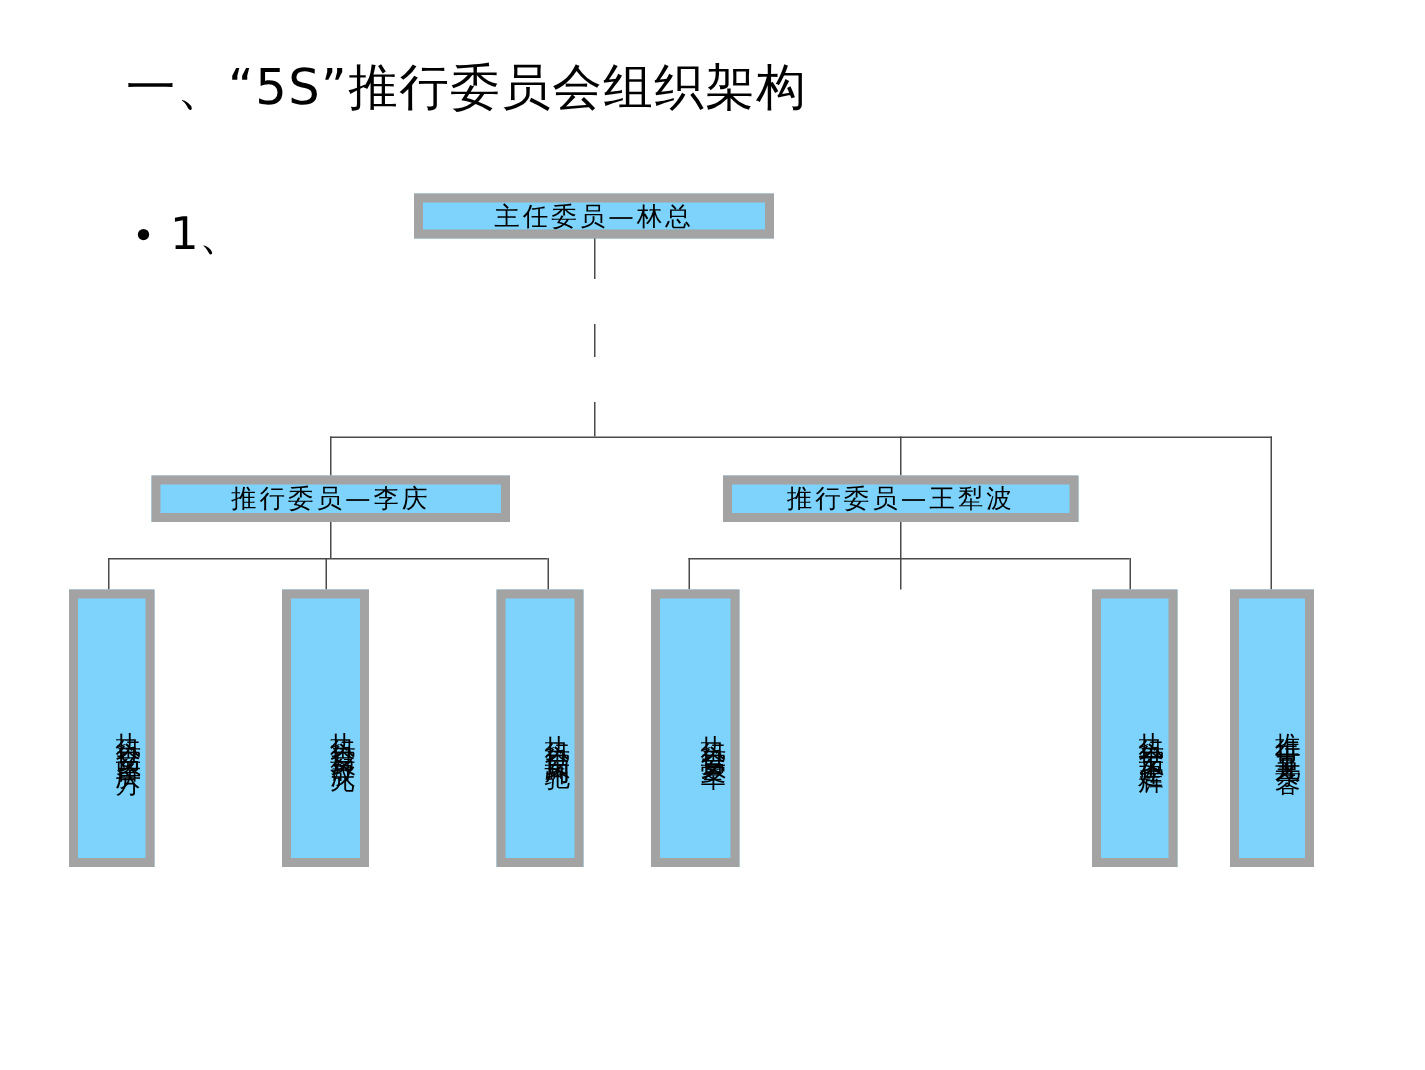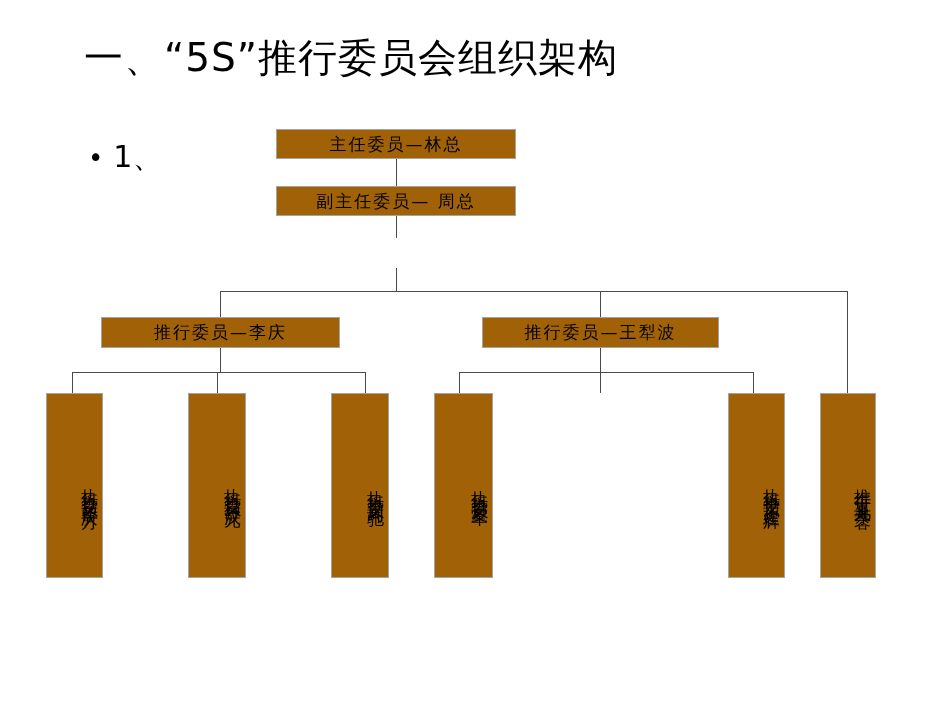--- a/index.html
+++ b/index.html
@@ -17,21 +17,21 @@
     height: 713px;
     background: #ffffff;
     overflow: hidden;
   }
 
   
   #title {
     position: absolute;
     left: 84px;
     top: 36px;
-    font-size: 39px;
+    font-size: 33px;
     line-height: 44px;
     letter-spacing: 1px;
     white-space: nowrap;
     font-family: "DejaVu Sans", "Liberation Sans", sans-serif;
     font-weight: 400;
     color: #000000;
   }
 
   
   #bullet-line {
@@ -48,22 +48,22 @@
   }
   #bullet-line .bullet-dot {
     font-size: 26px;
     line-height: 40px;
   }
 
   
   .node {
     position: absolute;
     box-sizing: border-box;
-    border: 1px solid #a3a3a3;
-    background: #a16207;
+    border: 6px solid #a3a3a3;
+    background: #7dd3fc;
     display: flex;
     align-items: center;
     justify-content: center;
     font-family: "DejaVu Sans", "Liberation Sans", sans-serif;
     color: #000000;
   }
   .node.horizontal {
     font-size: 17px;
     letter-spacing: 2px;
     white-space: nowrap;
@@ -95,21 +95,20 @@
 
   <div id="bullet-line">
     <span class="bullet-dot">•</span>
     <span>1、</span>
   </div>
 
   <div class="node horizontal" style="left:276px; top:129px; width:240px; height:30px;">主任委员—林总</div>
 
   <div class="conn v" style="left:396px; top:159px; height:27px;"></div>
 
-  <div class="node horizontal" style="left:276px; top:186px; width:240px; height:30px;">副主任委员— 周总</div>
 
   <div class="conn v" style="left:396px; top:216px; height:22px;"></div>
 
 
   <div class="conn v" style="left:396px; top:268px; height:23px;"></div>
 
   <div class="conn h" style="left:220px; top:291px; width:628px;"></div>
 
   <div class="conn v" style="left:220px; top:291px; height:26px;"></div>
 

